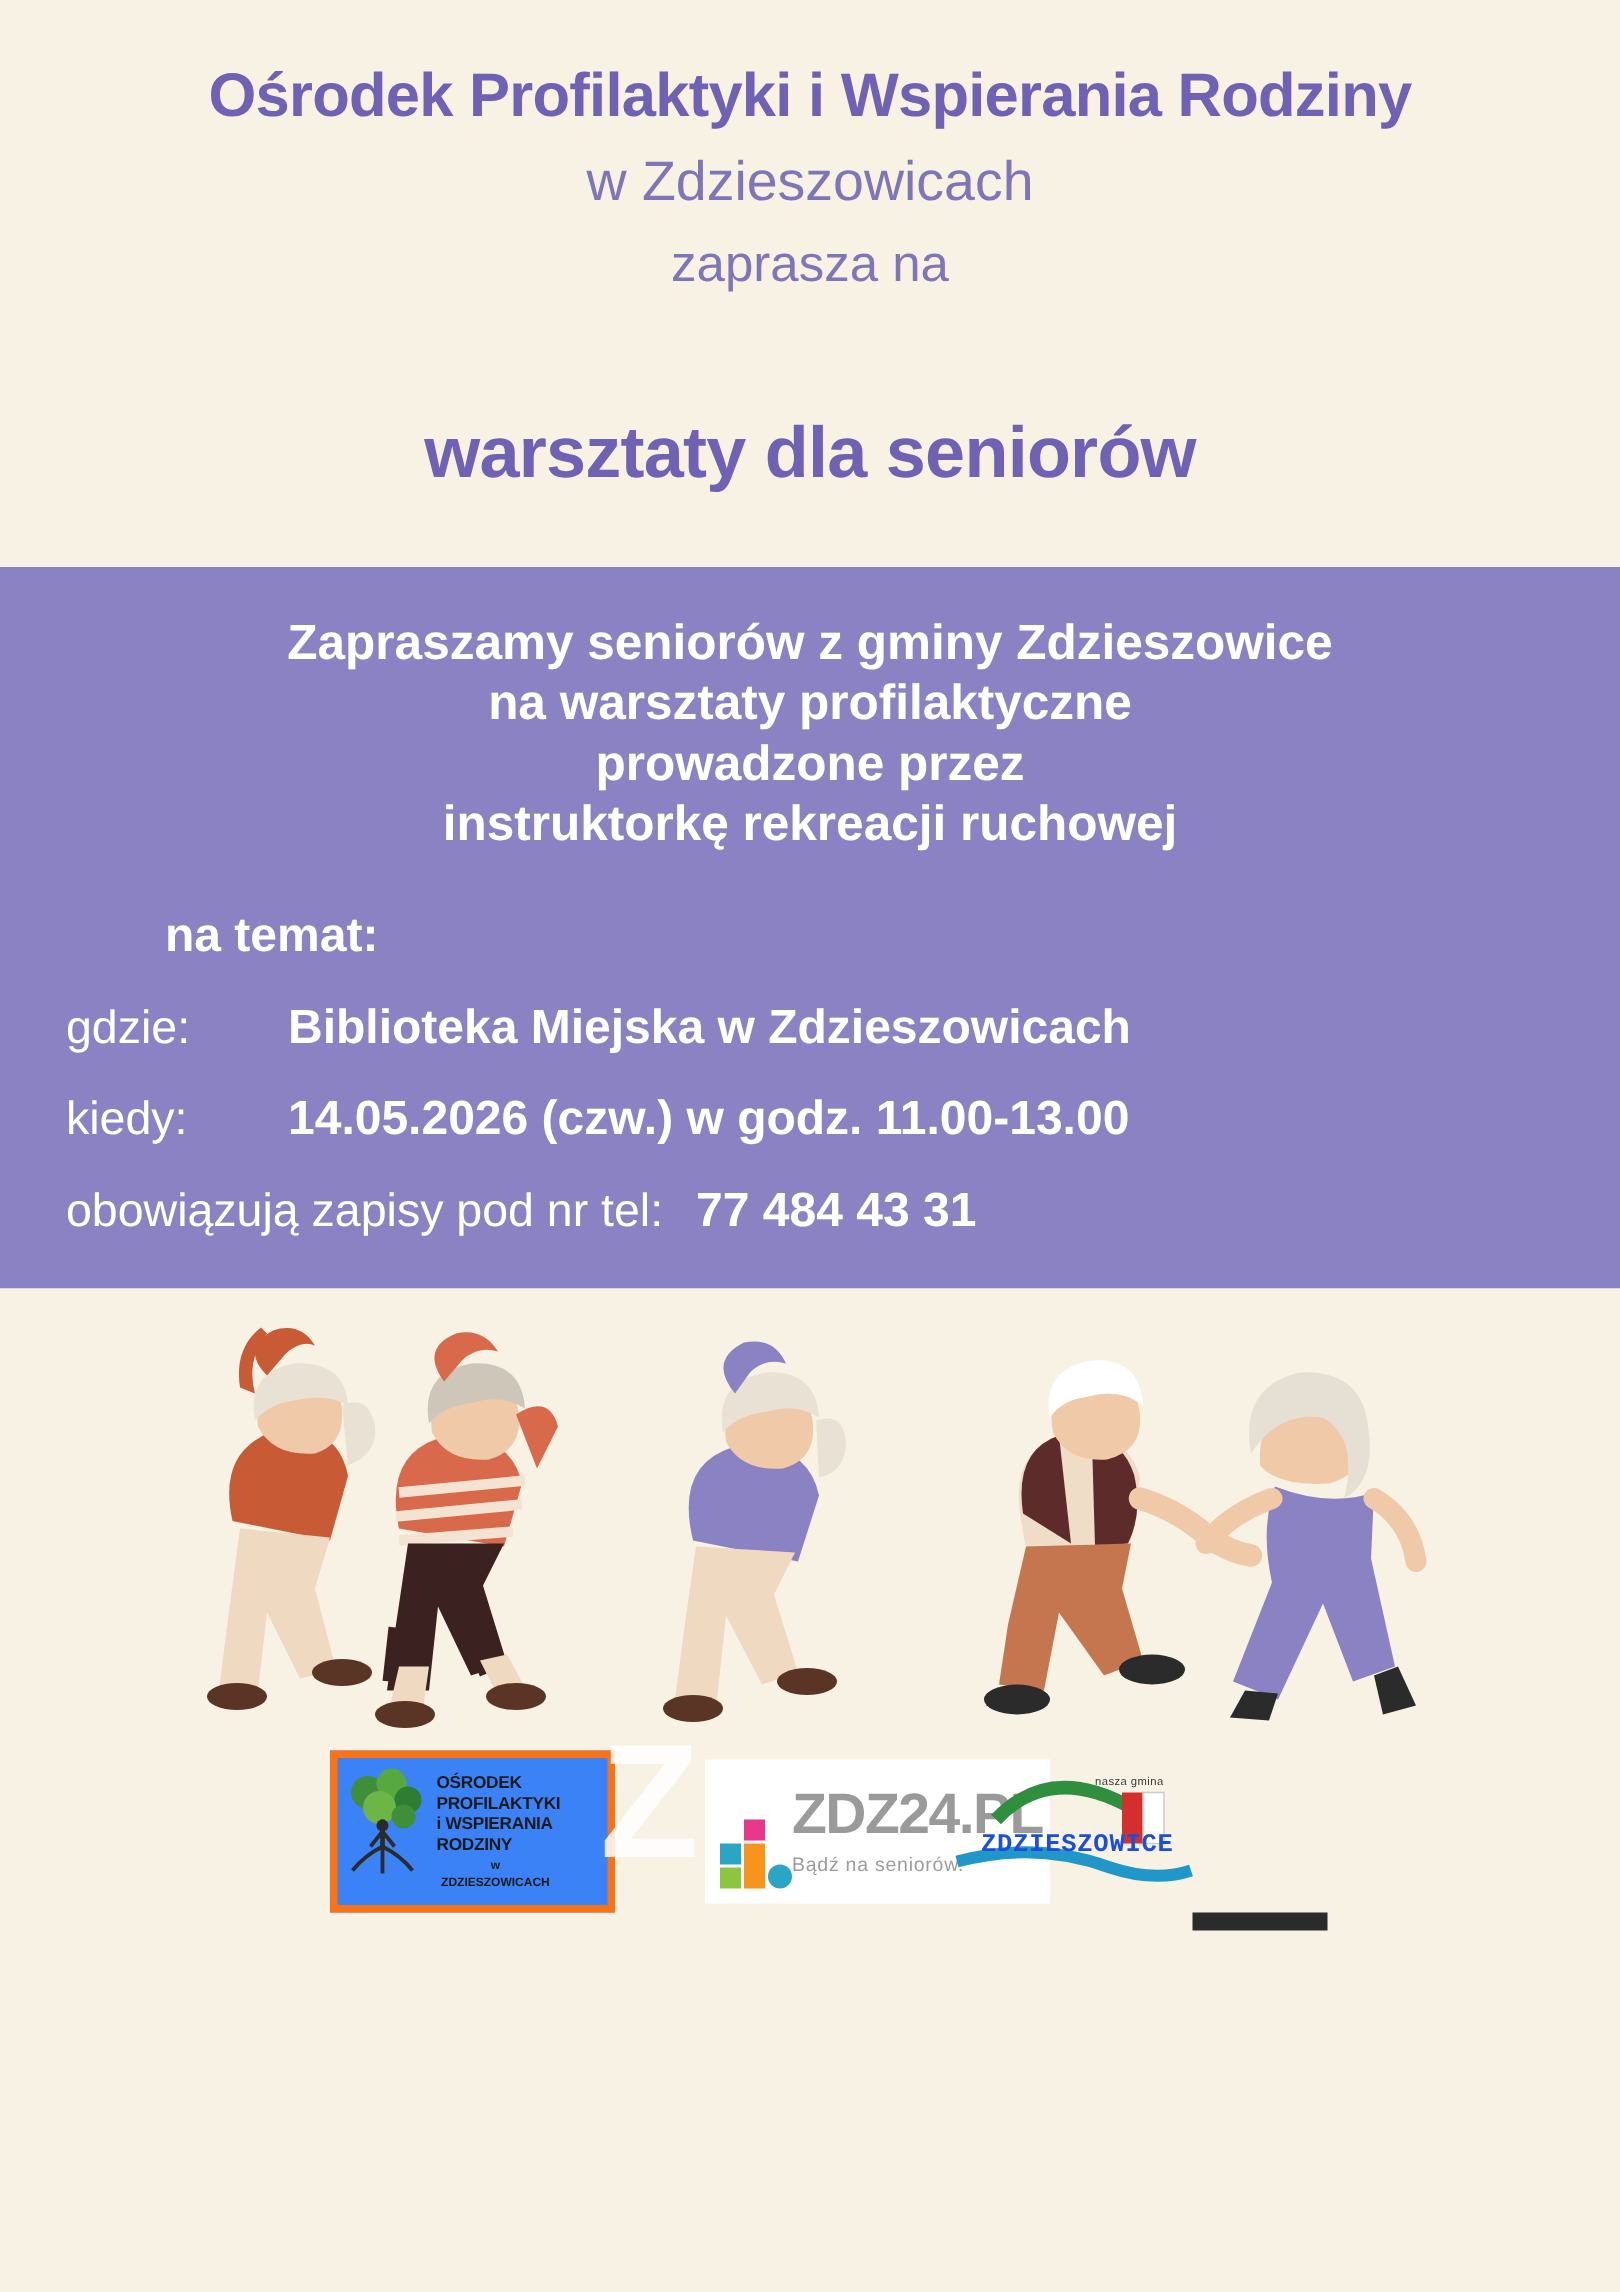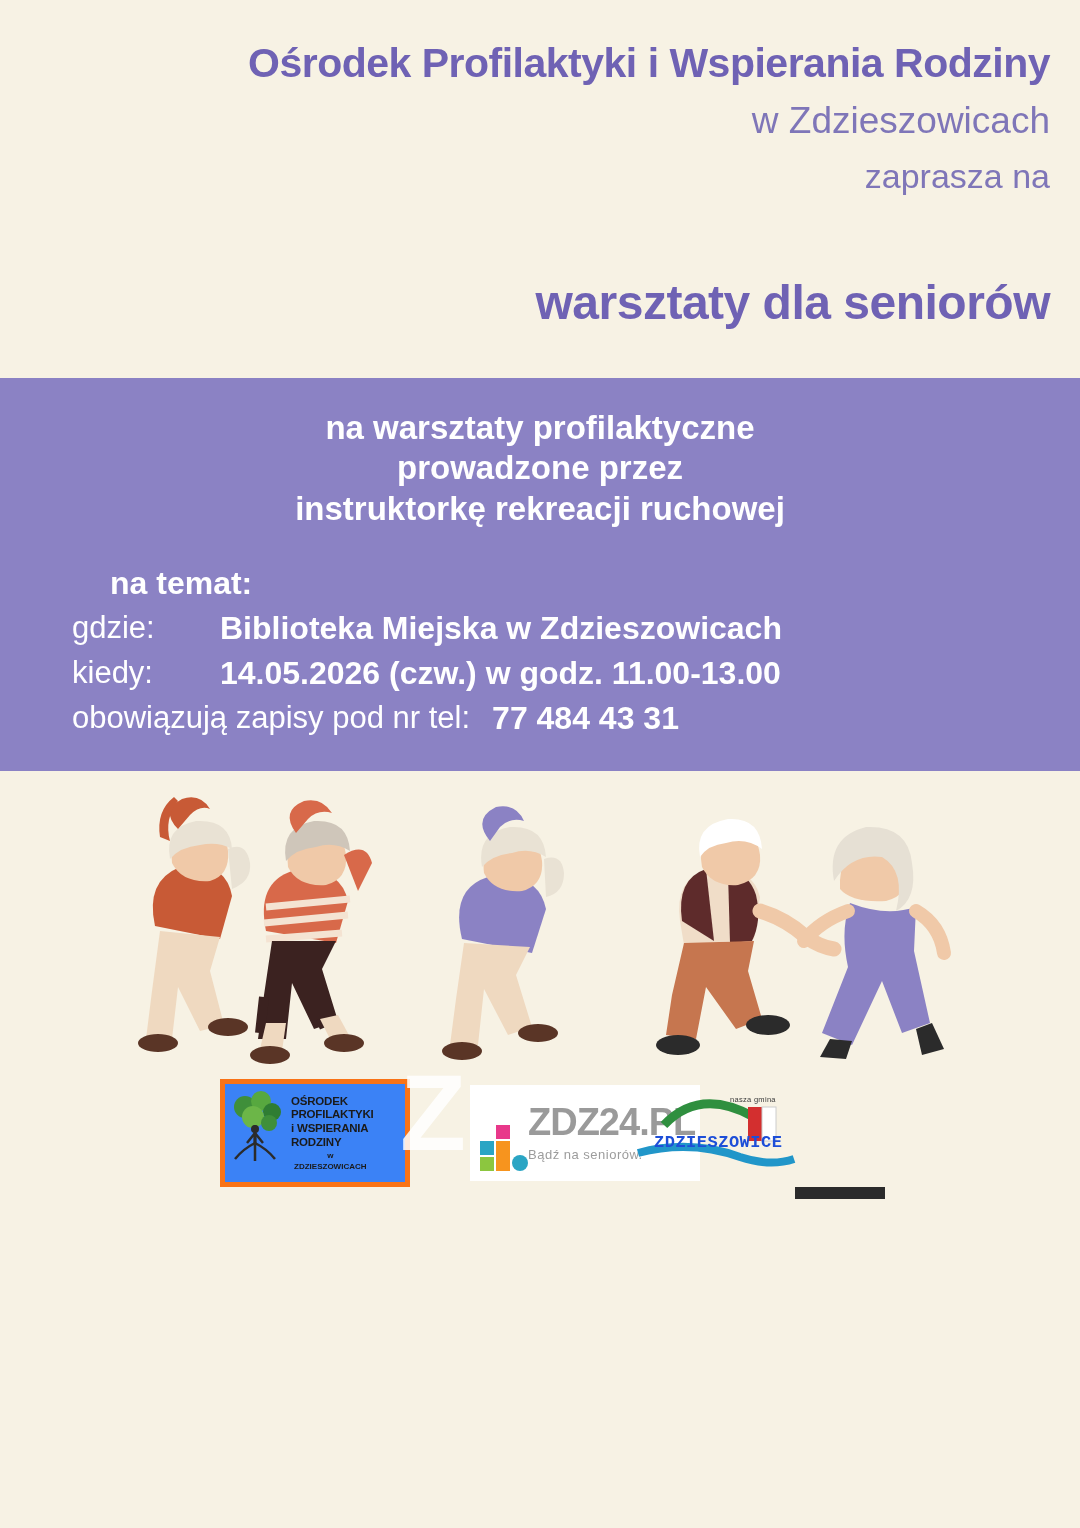--- a/index.html
+++ b/index.html
@@ -12,21 +12,21 @@
     background: #f7f2e4;
     font-family: "Liberation Sans", sans-serif;
     overflow: hidden;
     position: relative;
   }
 
   
   .header {
     background: #f7f2e4;
     padding: 40px 30px 0 30px;
-    text-align: right;
+    text-align: center;
   }
   .org-title {
     color: #6f62b4;
     font-size: 41px;
     font-weight: bold;
     letter-spacing: -0.5px;
     line-height: 1.15;
   }
   .org-city {
     color: #7f76b8;
@@ -85,23 +85,23 @@
   ul.topics li::before {
     content: "•";
     position: absolute;
     left: 12px;
     top: -1px;
     font-size: 33px;
   }
 
   .info-row {
     display: flex;
-    align-items: flex-start;
-    margin-top: 8px;
-    padding-left: 72px;
+    align-items: center;
+    margin-top: 24px;
+    padding-left: 44px;
   }
   .info-label {
     font-size: 31px;
     font-weight: normal;
     color: #ffffff;
     min-width: 148px;
   }
   .info-label.wide {
     min-width: auto;
     margin-right: 22px;
@@ -221,20 +221,21 @@
 <div class="header">
   <div class="org-title">Ośrodek Profilaktyki i Wspierania Rodziny</div>
   <div class="org-city">w Zdzieszowicach</div>
   <div class="invite-line">zaprasza na</div>
   <div class="workshop-title">warsztaty dla seniorów</div>
 </div>
 
 <div class="panel">
 
   <div class="panel-intro">
+    <div>Zapraszamy seniorów z gminy Zdzieszowice</div>
     <div>na warsztaty profilaktyczne</div>
     <div>prowadzone przez</div>
     <div>instruktorkę rekreacji ruchowej</div>
   </div>
 
   <div class="topic-label">na temat:</div>
 
 
   <div class="info-row">
     <span class="info-label">gdzie:</span>

